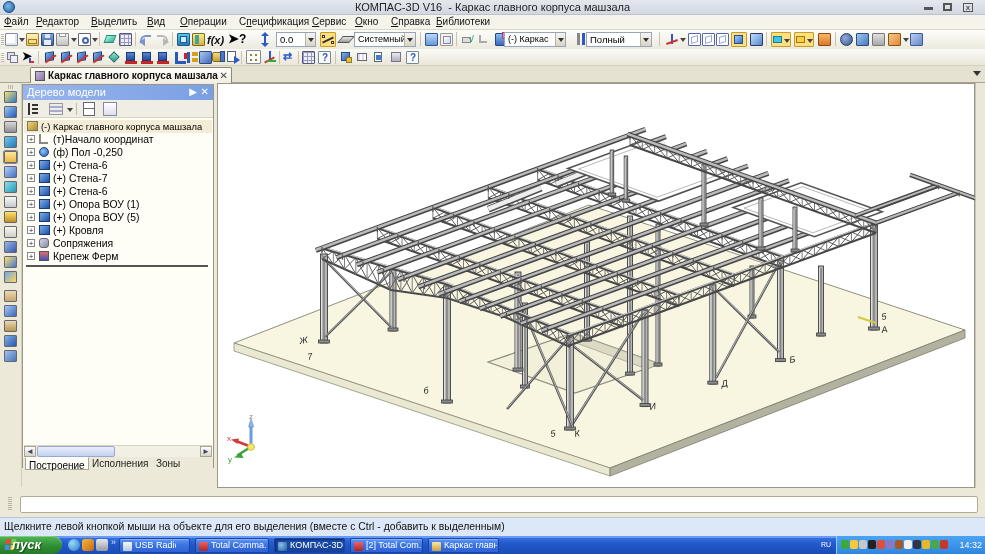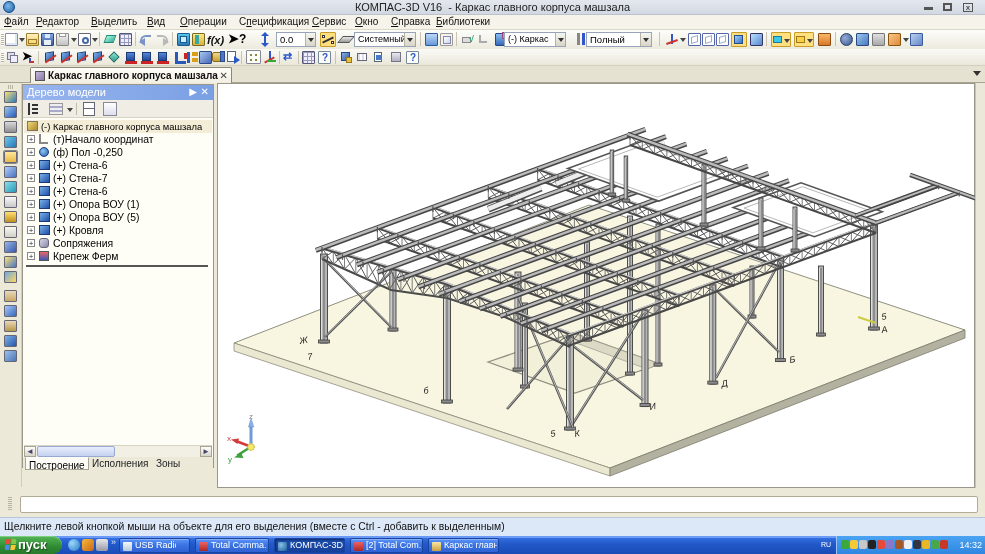--- a/index.html
+++ b/index.html
@@ -1089,21 +1089,21 @@
   </div>
 <div class="abs" style="left:0;top:536px;width:985px;height:18px;background:linear-gradient(#3a77e8,#2258c8 45%,#1a4cb8)">
     <div class="abs" style="left:0;top:0;width:985px;height:2px;background:#6a9af5"></div>
     <div class="abs" style="left:0;top:0;width:62px;height:18px;background:linear-gradient(#55b557,#2e8b32 60%,#277a2b);border-radius:0 9px 9px 0;box-shadow:inset 0 1px #7ed080">
       <div style="position:absolute;left:5px;top:3px;width:11px;height:11px;border-radius:2px;overflow:hidden;transform:skewX(-8deg)">
         <div style="position:absolute;left:0;top:0;width:5px;height:5px;background:#e84a3a"></div>
         <div style="position:absolute;left:6px;top:0;width:5px;height:5px;background:#7ec84a"></div>
         <div style="position:absolute;left:0;top:6px;width:5px;height:5px;background:#4a8ae8"></div>
         <div style="position:absolute;left:6px;top:6px;width:5px;height:5px;background:#f8c838"></div>
       </div>
-      <span style="position:absolute;left:18px;top:1px;color:#fff;font-weight:bold;font-size:13px;text-shadow:1px 1px 1px #1a4a1a">пуск</span>
+      <span style="position:absolute;left:12px;top:1px;color:#fff;font-weight:bold;font-style:italic;font-size:13px;text-shadow:1px 1px 1px #1a4a1a">пуск</span>
     </div>
     <div class="abs" style="left:68px;top:3px;width:12px;height:12px;border-radius:6px;background:radial-gradient(circle at 4px 4px,#9ad8f8,#2878c8)"></div>
     <div class="abs" style="left:82px;top:3px;width:12px;height:12px;border-radius:3px;background:linear-gradient(135deg,#f8b838,#c86818)"></div>
     <div class="abs" style="left:96px;top:3px;width:12px;height:12px;border-radius:2px;background:linear-gradient(#e8e8e8,#9898a8)"></div>
     <span class="abs" style="left:111px;top:1px;color:#cfe0ff;font-size:9px">»</span>
     <div class="abs" style="left:119px;top:2px;width:71px;height:15px;background:linear-gradient(#5a94f8,#3a72e0 50%,#2f62d4);box-shadow:inset 0 1px #85aff8;border-radius:2px;border:1px solid #1a44a0">
       <div style="position:absolute;left:3px;top:3px;width:9px;height:9px;border-radius:1px;background:linear-gradient(#f8f8f8,#b8c8d8)"></div>
       <span style="position:absolute;left:15px;top:1px;color:#fff;font-size:9px;white-space:nowrap;overflow:hidden;width:41px">USB Radio</span>
     </div>
     <div class="abs" style="left:195px;top:2px;width:74px;height:15px;background:linear-gradient(#5a94f8,#3a72e0 50%,#2f62d4);box-shadow:inset 0 1px #85aff8;border-radius:2px;border:1px solid #1a44a0">

